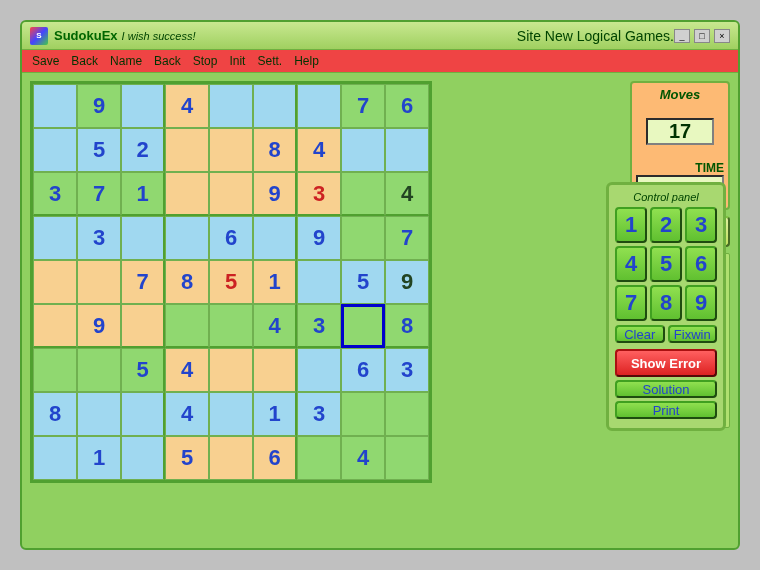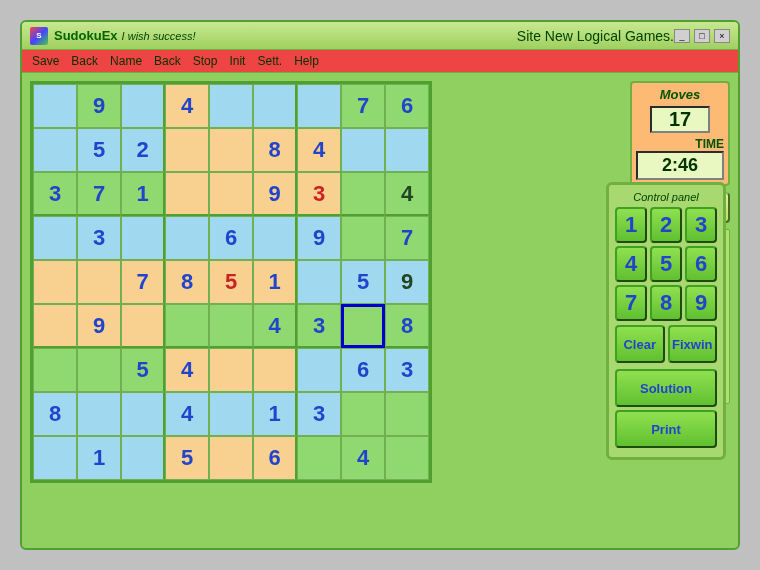--- a/index.html
+++ b/index.html
@@ -143,22 +143,22 @@
       font-weight: bold;
       color: #005500;
       font-style: italic;
     }
     .moves-value {
       background: #e8f8c0;
       border: 2px inset #808080;
       font-size: 20px;
       font-weight: bold;
       color: #003300;
-      width: 60px;
-      margin: 4px auto;
+      width: 68px;
+      margin: 16px auto;
       text-align: center;
     }
     .time-label {
       font-size: 12px;
       font-weight: bold;
       color: #005500;
       text-align: right;
     }
     .time-value {
       background: #e8f8c0;
@@ -242,23 +242,23 @@
       align-items: center;
       justify-content: center;
       cursor: pointer;
     }
     .action-btn {
       background: linear-gradient(to bottom, #90e050, #60c030);
       border: 2px outset #40a020;
       border-radius: 4px;
       text-align: center;
       font-size: 13px;
-      font-weight: bold;
+      font-weight: normal;
       color: #2244cc;
-      height: 38px;
+      height: 18px;
       display: flex;
       align-items: center;
       justify-content: center;
       cursor: pointer;
       margin-bottom: 3px;
     }
     .action-row {
       display: grid;
       grid-template-columns: 1fr 1fr;
       gap: 3px;
@@ -497,16 +497,17 @@
         <div class="num-btn">5</div>
         <div class="num-btn">6</div>
         <div class="num-btn">7</div>
         <div class="num-btn">8</div>
         <div class="num-btn">9</div>
       </div>
     <div class="action-row">
       <div class="action-btn">Clear</div>
       <div class="action-btn">Fixwin</div>
     </div>
+    <div class="show-error-btn">Show Error</div>
     <div class="action-btn">Solution</div>
     <div class="action-btn">Print</div>
   </div>
 </div>
 
 </body></html>

